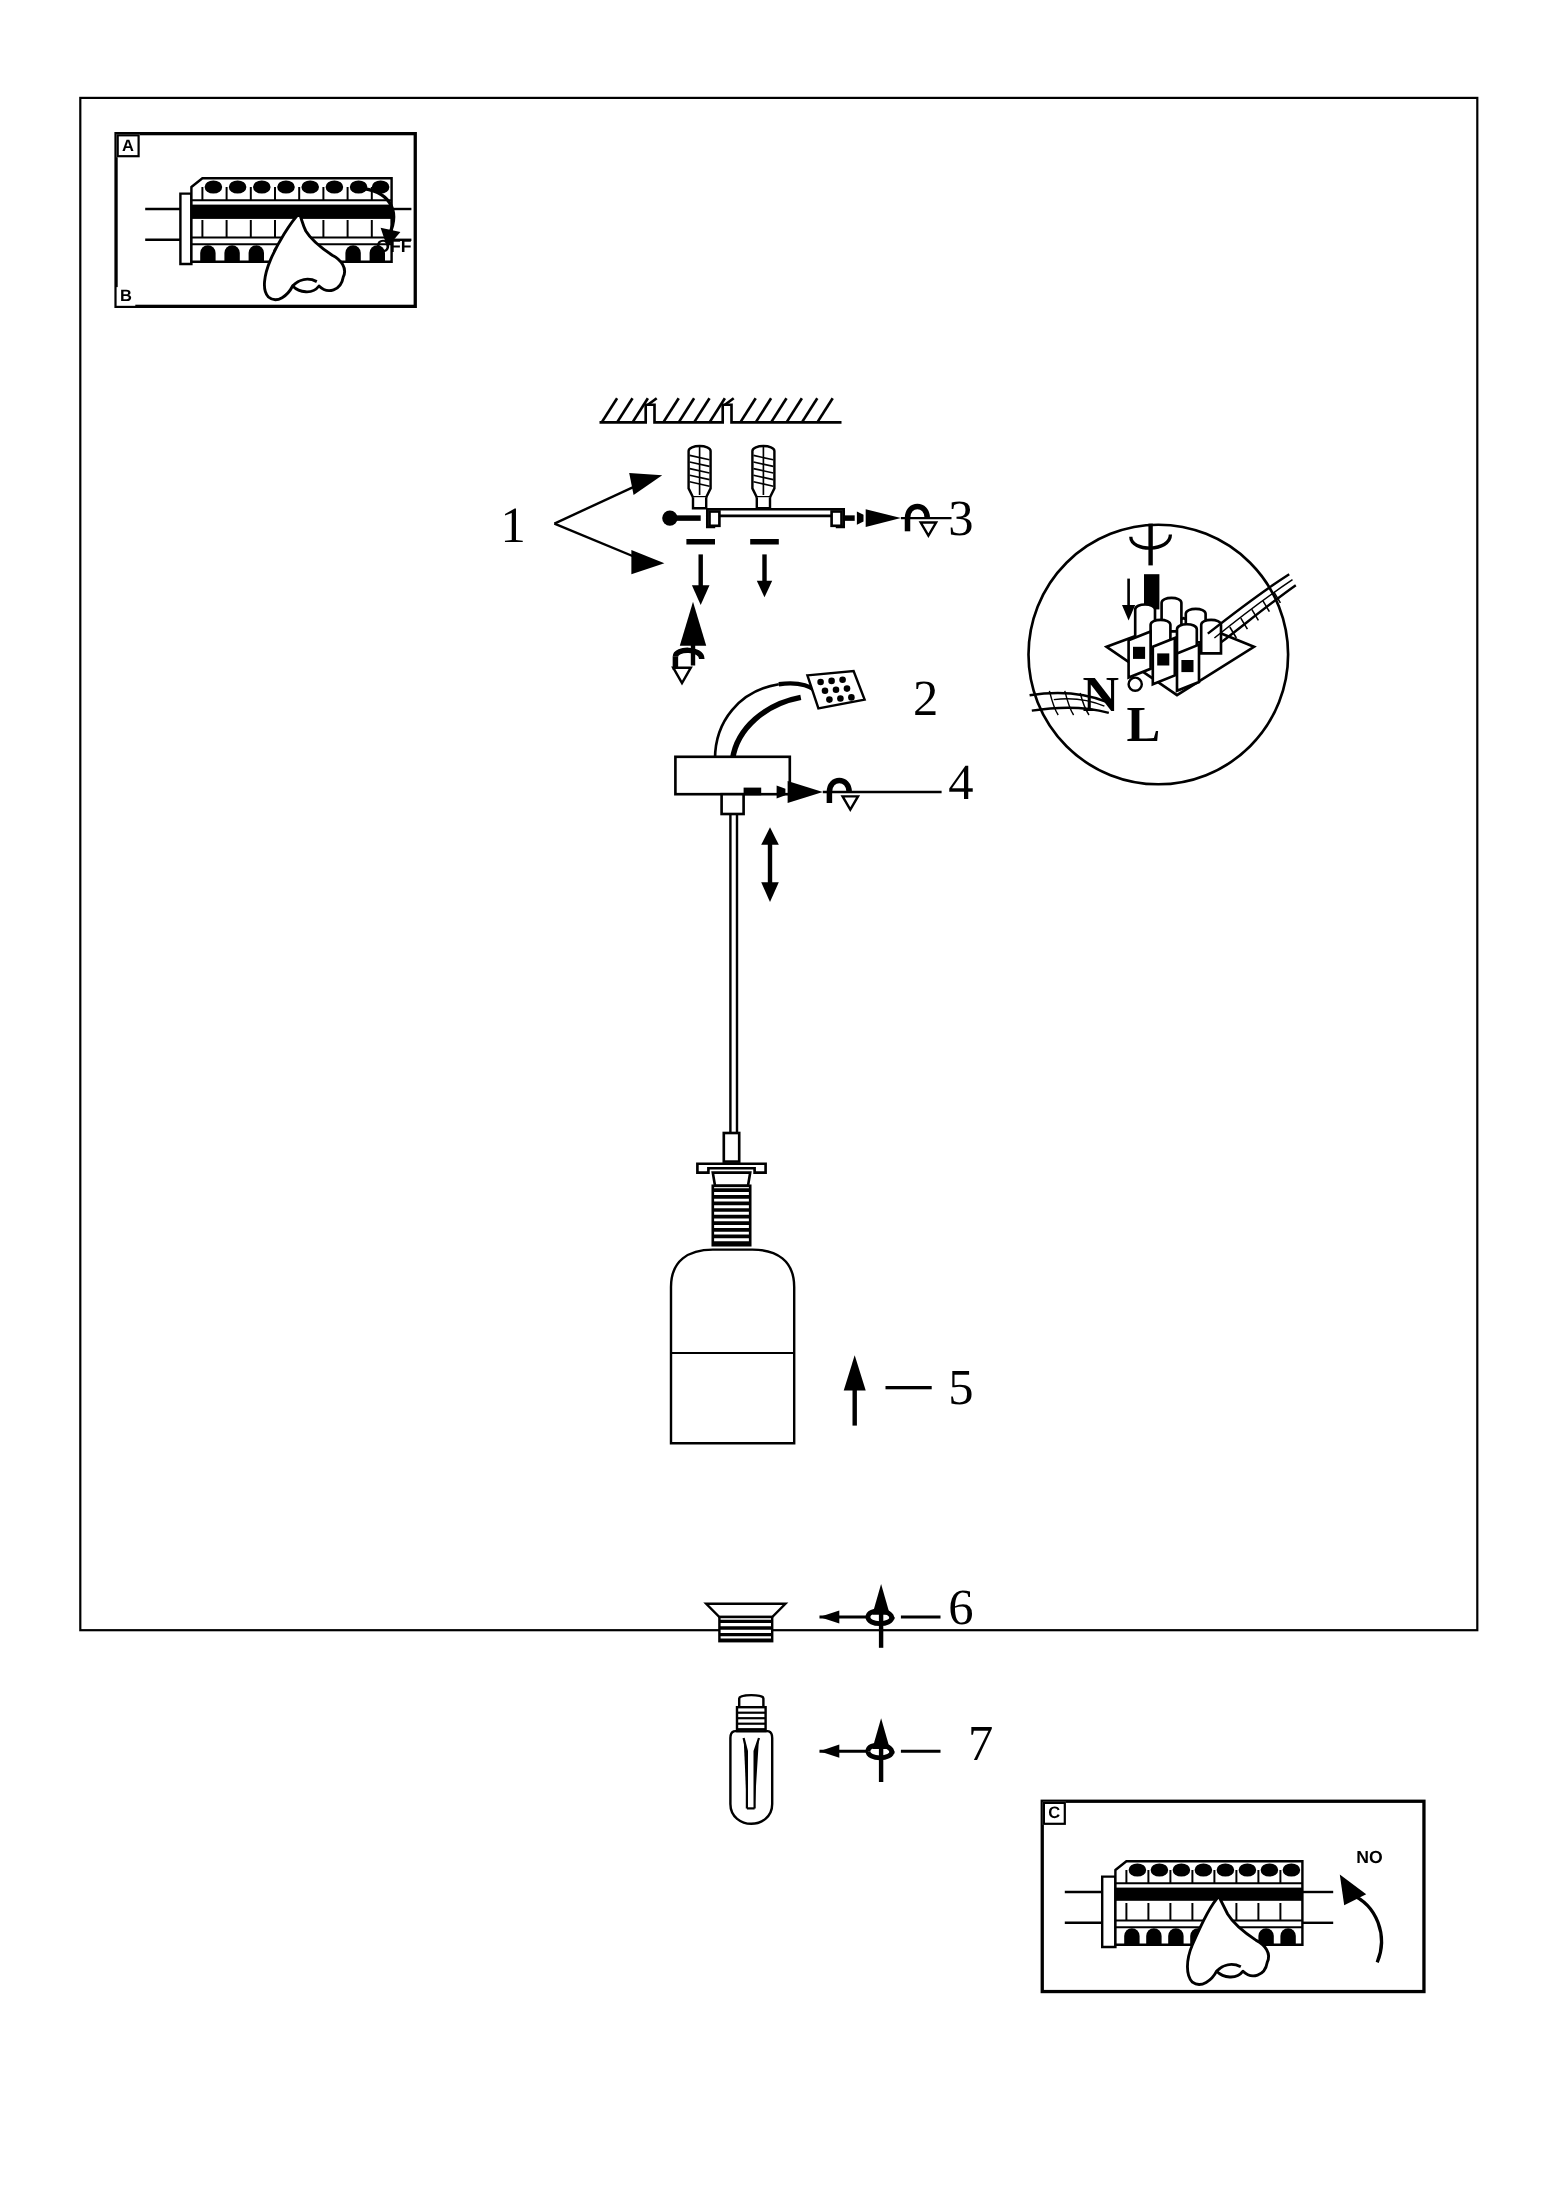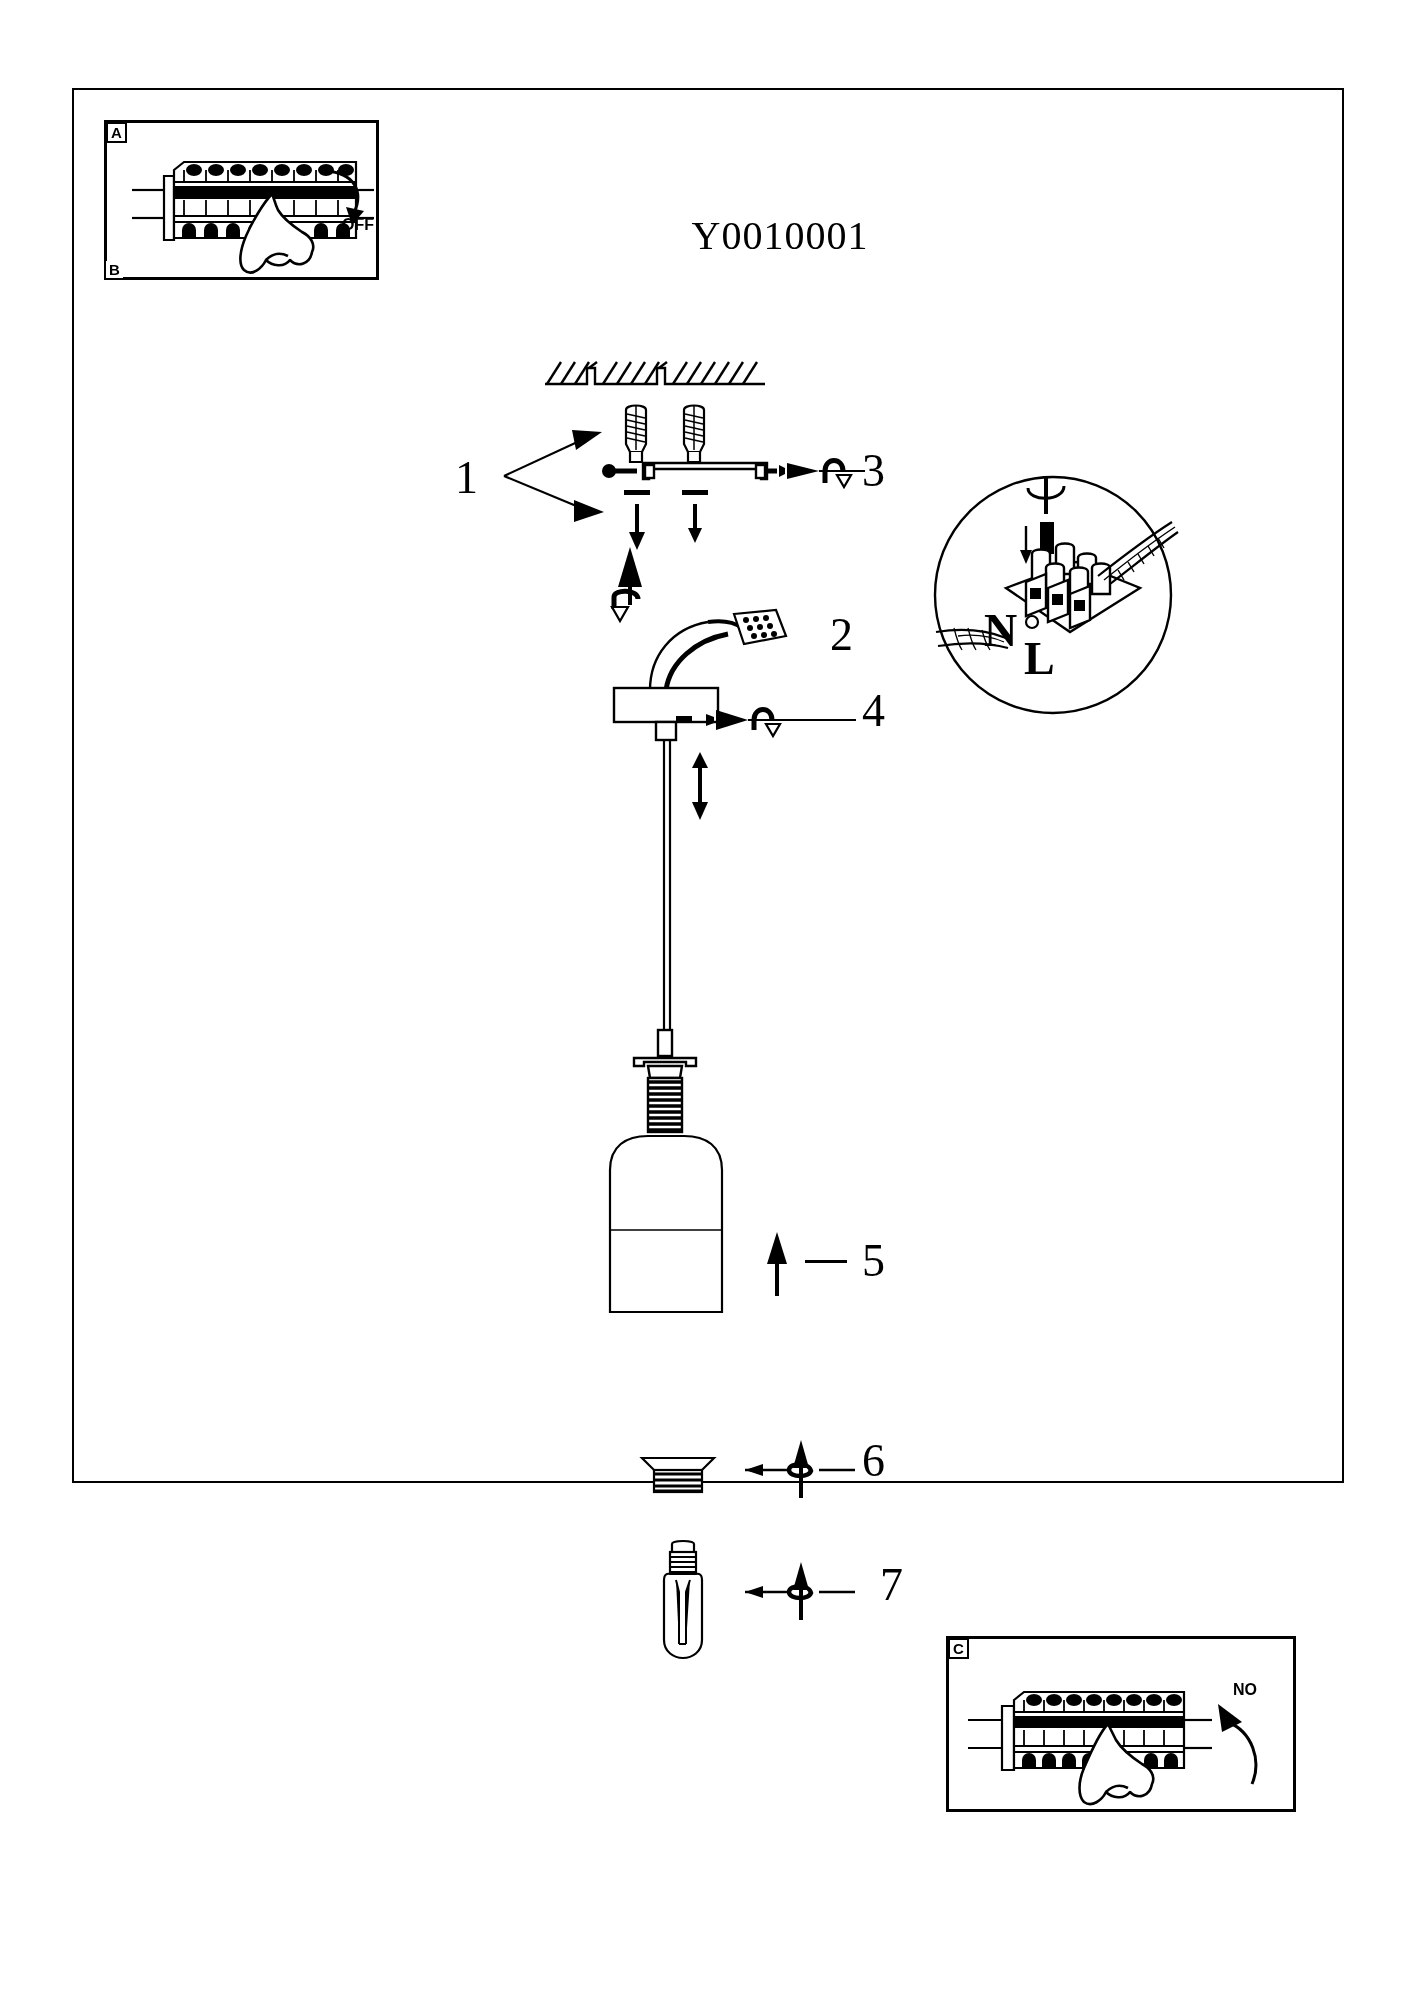--- a/index.html
+++ b/index.html
@@ -20,21 +20,20 @@
   svg{display:block;overflow:visible;}
   .svgabs{position:absolute;}
 </style>
 </head>
 <body>
 
 <div class="page">
 
   <div class="frame"></div>
 
-  <div class="title">Y0010001</div>
 
   <div class="box" style="left:104px;top:120px;width:275px;height:160px;"></div>
   <div class="tag" style="left:106px;top:122px;">A</div>
   <div class="tag" style="left:106px;top:261px;border:none;">B</div>
 
   <svg class="svgabs" style="left:112px;top:140px;" width="262" height="136" viewBox="0 0 262 136">
     <g stroke="#000" fill="none" stroke-width="2.2">
 
       <line x1="20" y1="50" x2="52" y2="50"></line>
       <line x1="20" y1="78" x2="52" y2="78"></line>

